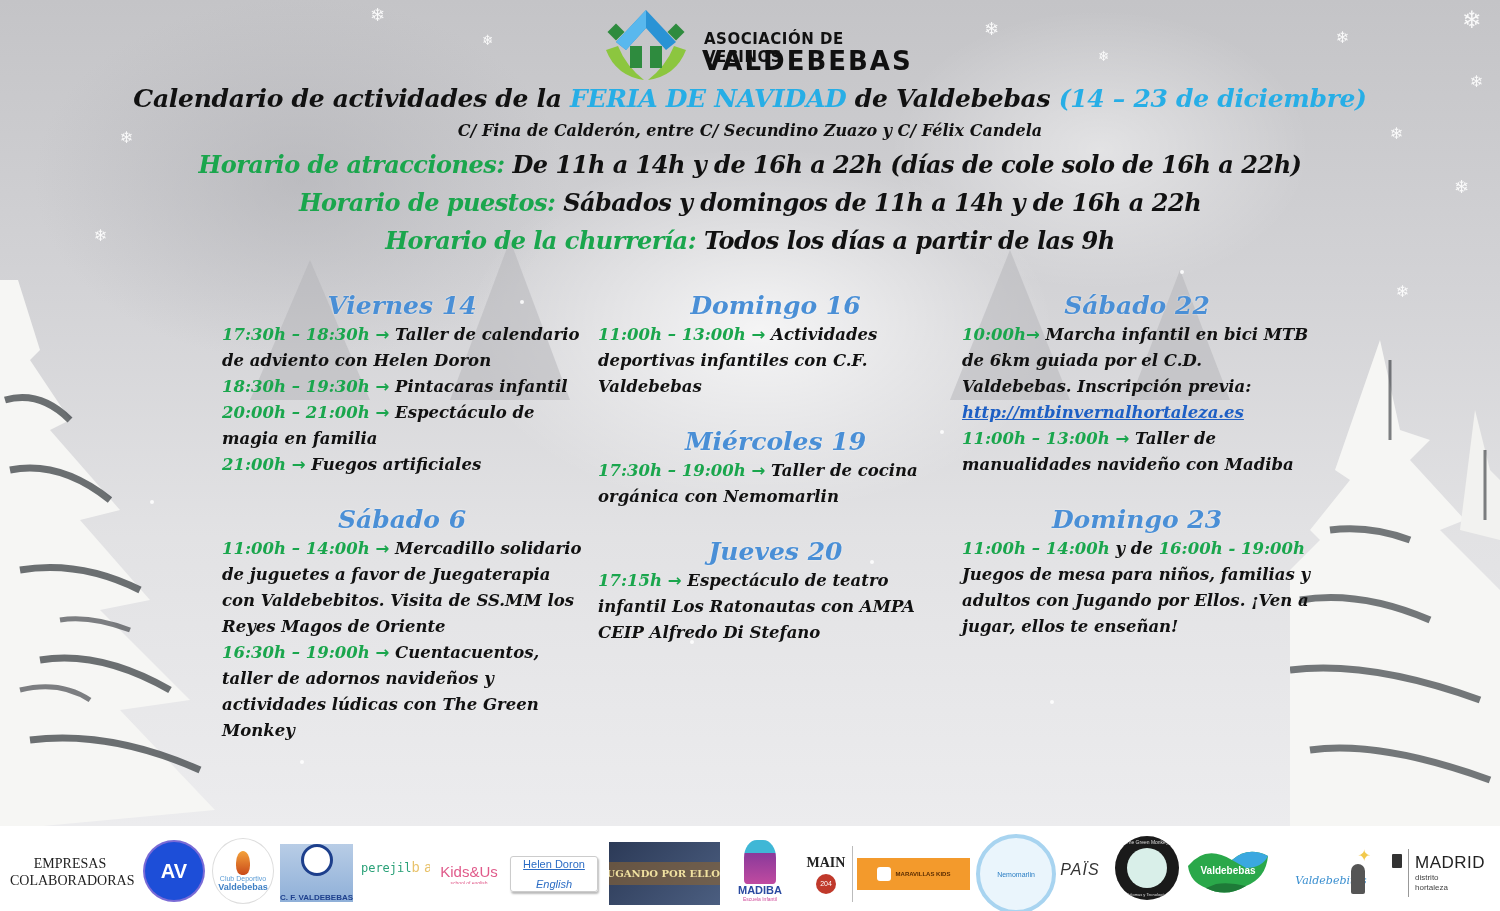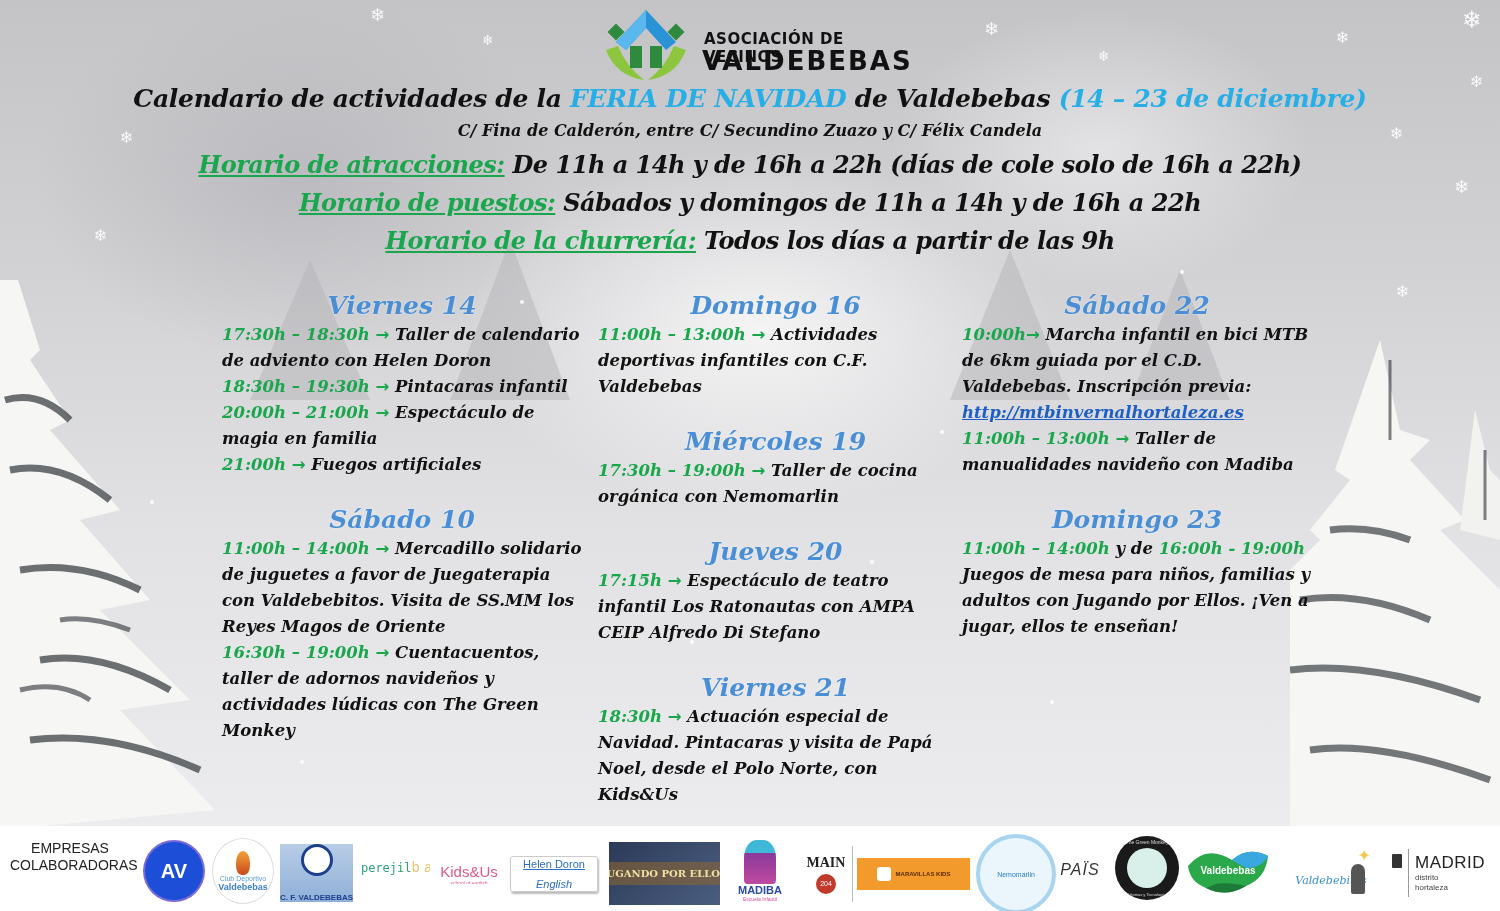--- a/index.html
+++ b/index.html
@@ -42,21 +42,21 @@
     .subtitle {
       position: absolute; left: 0; width: 1500px; text-align: center; top: 121px;
       font-family: "DejaVu Serif", serif; font-style: italic; font-weight: bold;
       font-size: 16px; color: #111; white-space: nowrap;
     }
     .schedule-line {
       position: absolute; left: 0; width: 1500px; text-align: center;
       font-family: "DejaVu Serif", serif; font-style: italic; font-weight: bold;
       font-size: 24px; color: #111; white-space: nowrap; letter-spacing: -0.5px;
     }
-    .schedule-label { color: #1aa64d; text-decoration: underline; }
+    .schedule-label { color: #1aa64d; }
 
     
     .col { position: absolute; }
     .col-1 { left: 222px; top: 290px; width: 360px; }
     .col-2 { left: 598px; top: 290px; width: 355px; }
     .col-3 { left: 962px; top: 290px; width: 350px; }
     .day {
       margin-bottom: 26px;
     }
     .day-title {
@@ -70,22 +70,22 @@
     }
     .time { color: #1aa64d; }
     .arrow { color: #1aa64d; font-style: normal; font-family: "DejaVu Sans", sans-serif; }
     .link { color: #1d5fc4; text-decoration: underline; }
 
     
     .footer {
       position: absolute; left: 0; top: 826px; width: 1500px; height: 85px; background: #ffffff;
     }
     .footer-label {
-      position: absolute; left: 10px; top: 14px; width: 120px; text-align: center;
-      font-family: Liberation Sans, sans-serif; font-size: 14px; line-height: 17px; color: #222;
+      position: absolute; left: 10px; top: 29px; width: 120px; text-align: center;
+      font-family: Liberation Serif, serif; font-size: 14px; line-height: 17px; color: #222;
     }
     .sponsor { position: absolute; display: flex; align-items: center; justify-content: center; overflow: hidden; }
     .s-text { font-family: "Liberation Sans", sans-serif; white-space: nowrap; }
   </style>
 </head>
 <body>
 
 <div class="poster">
 
   <svg class="tree" style="left:0;top:270px" width="230" height="560" viewBox="0 0 230 560">
@@ -158,42 +158,38 @@
 
   <div class="col col-1">
     <div class="day">
       <div class="day-title">Viernes 14</div>
       <div class="event"><span class="time">17:30h – 18:30h</span> <span class="arrow">→</span> <span>Taller de calendario de adviento con Helen Doron</span></div>
       <div class="event"><span class="time">18:30h – 19:30h</span> <span class="arrow">→</span> <span>Pintacaras infantil</span></div>
       <div class="event"><span class="time">20:00h – 21:00h</span> <span class="arrow">→</span> <span>Espectáculo de magia en familia</span></div>
       <div class="event"><span class="time">21:00h</span> <span class="arrow">→</span> <span>Fuegos artificiales</span></div>
     </div>
     <div class="day">
-      <div class="day-title">Sábado 10</div>
+      <div class="day-title">Sábado 6</div>
       <div class="event"><span class="time">11:00h – 14:00h</span> <span class="arrow">→</span> <span>Mercadillo solidario de juguetes a favor de Juegaterapia con Valdebebitos. Visita de SS.MM los Reyes Magos de Oriente</span></div>
       <div class="event"><span class="time">16:30h – 19:00h</span> <span class="arrow">→</span> <span>Cuentacuentos, taller de adornos navideños y actividades lúdicas con The Green Monkey</span></div>
     </div>
   </div>
 
   <div class="col col-2">
     <div class="day" style="">
       <div class="day-title">Domingo 16</div>
       <div class="event"><span class="time">11:00h – 13:00h</span> <span class="arrow">→</span> <span>Actividades deportivas infantiles con C.F. Valdebebas</span></div>
     </div>
     <div class="day">
       <div class="day-title">Miércoles 19</div>
       <div class="event"><span class="time">17:30h – 19:00h</span> <span class="arrow">→</span> <span>Taller de cocina orgánica con Nemomarlin</span></div>
     </div>
     <div class="day">
       <div class="day-title">Jueves 20</div>
       <div class="event"><span class="time">17:15h</span> <span class="arrow">→</span> <span>Espectáculo de teatro infantil Los Ratonautas con AMPA CEIP Alfredo Di Stefano</span></div>
-    </div>
-    <div class="day">
-      <div class="day-title">Viernes 21</div>
-      <div class="event"><span class="time">18:30h</span> <span class="arrow">→</span> <span>Actuación especial de Navidad. Pintacaras y visita de Papá Noel, desde el Polo Norte, con Kids&amp;Us</span></div>
     </div>
   </div>
 
   <div class="col col-3">
     <div class="day">
       <div class="day-title">Sábado 22</div>
       <div class="event"><span class="time">10:00h</span><span class="arrow">→</span> <span>Marcha infantil en bici MTB de 6km guiada por el C.D. Valdebebas. Inscripción previa:</span><br><span class="link">http://mtbinvernalhortaleza.es</span></div>
       <div class="event"><span class="time">11:00h – 13:00h</span> <span class="arrow">→</span> <span>Taller de manualidades navideño con Madiba</span></div>
     </div>
     <div class="day">

